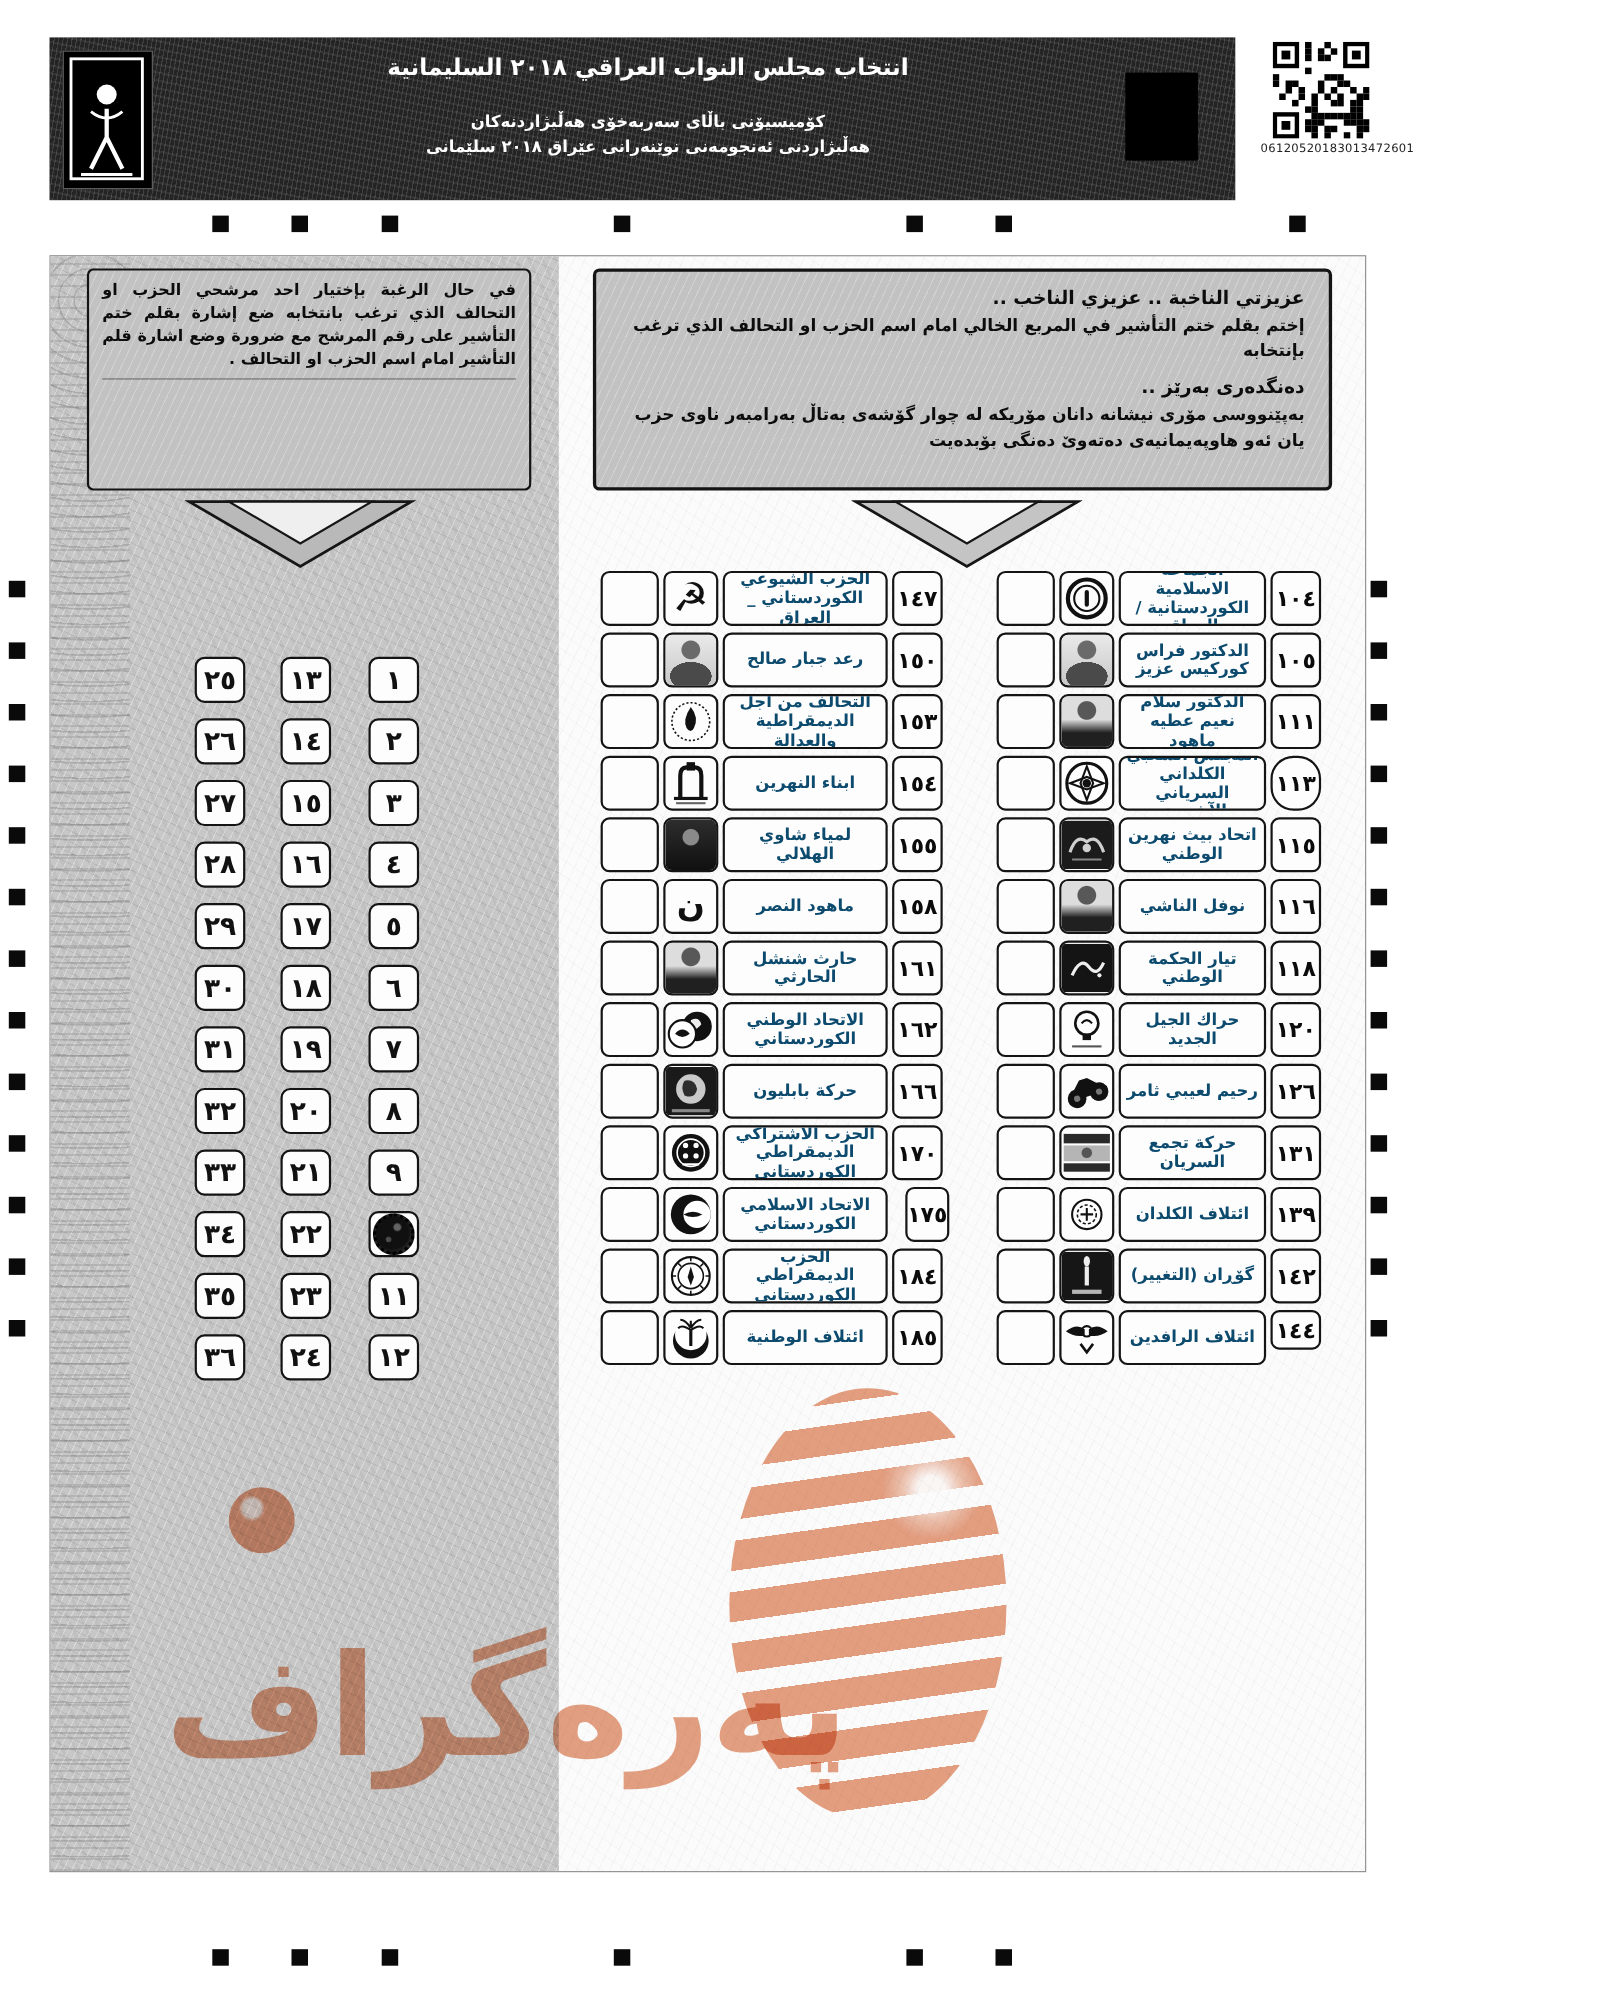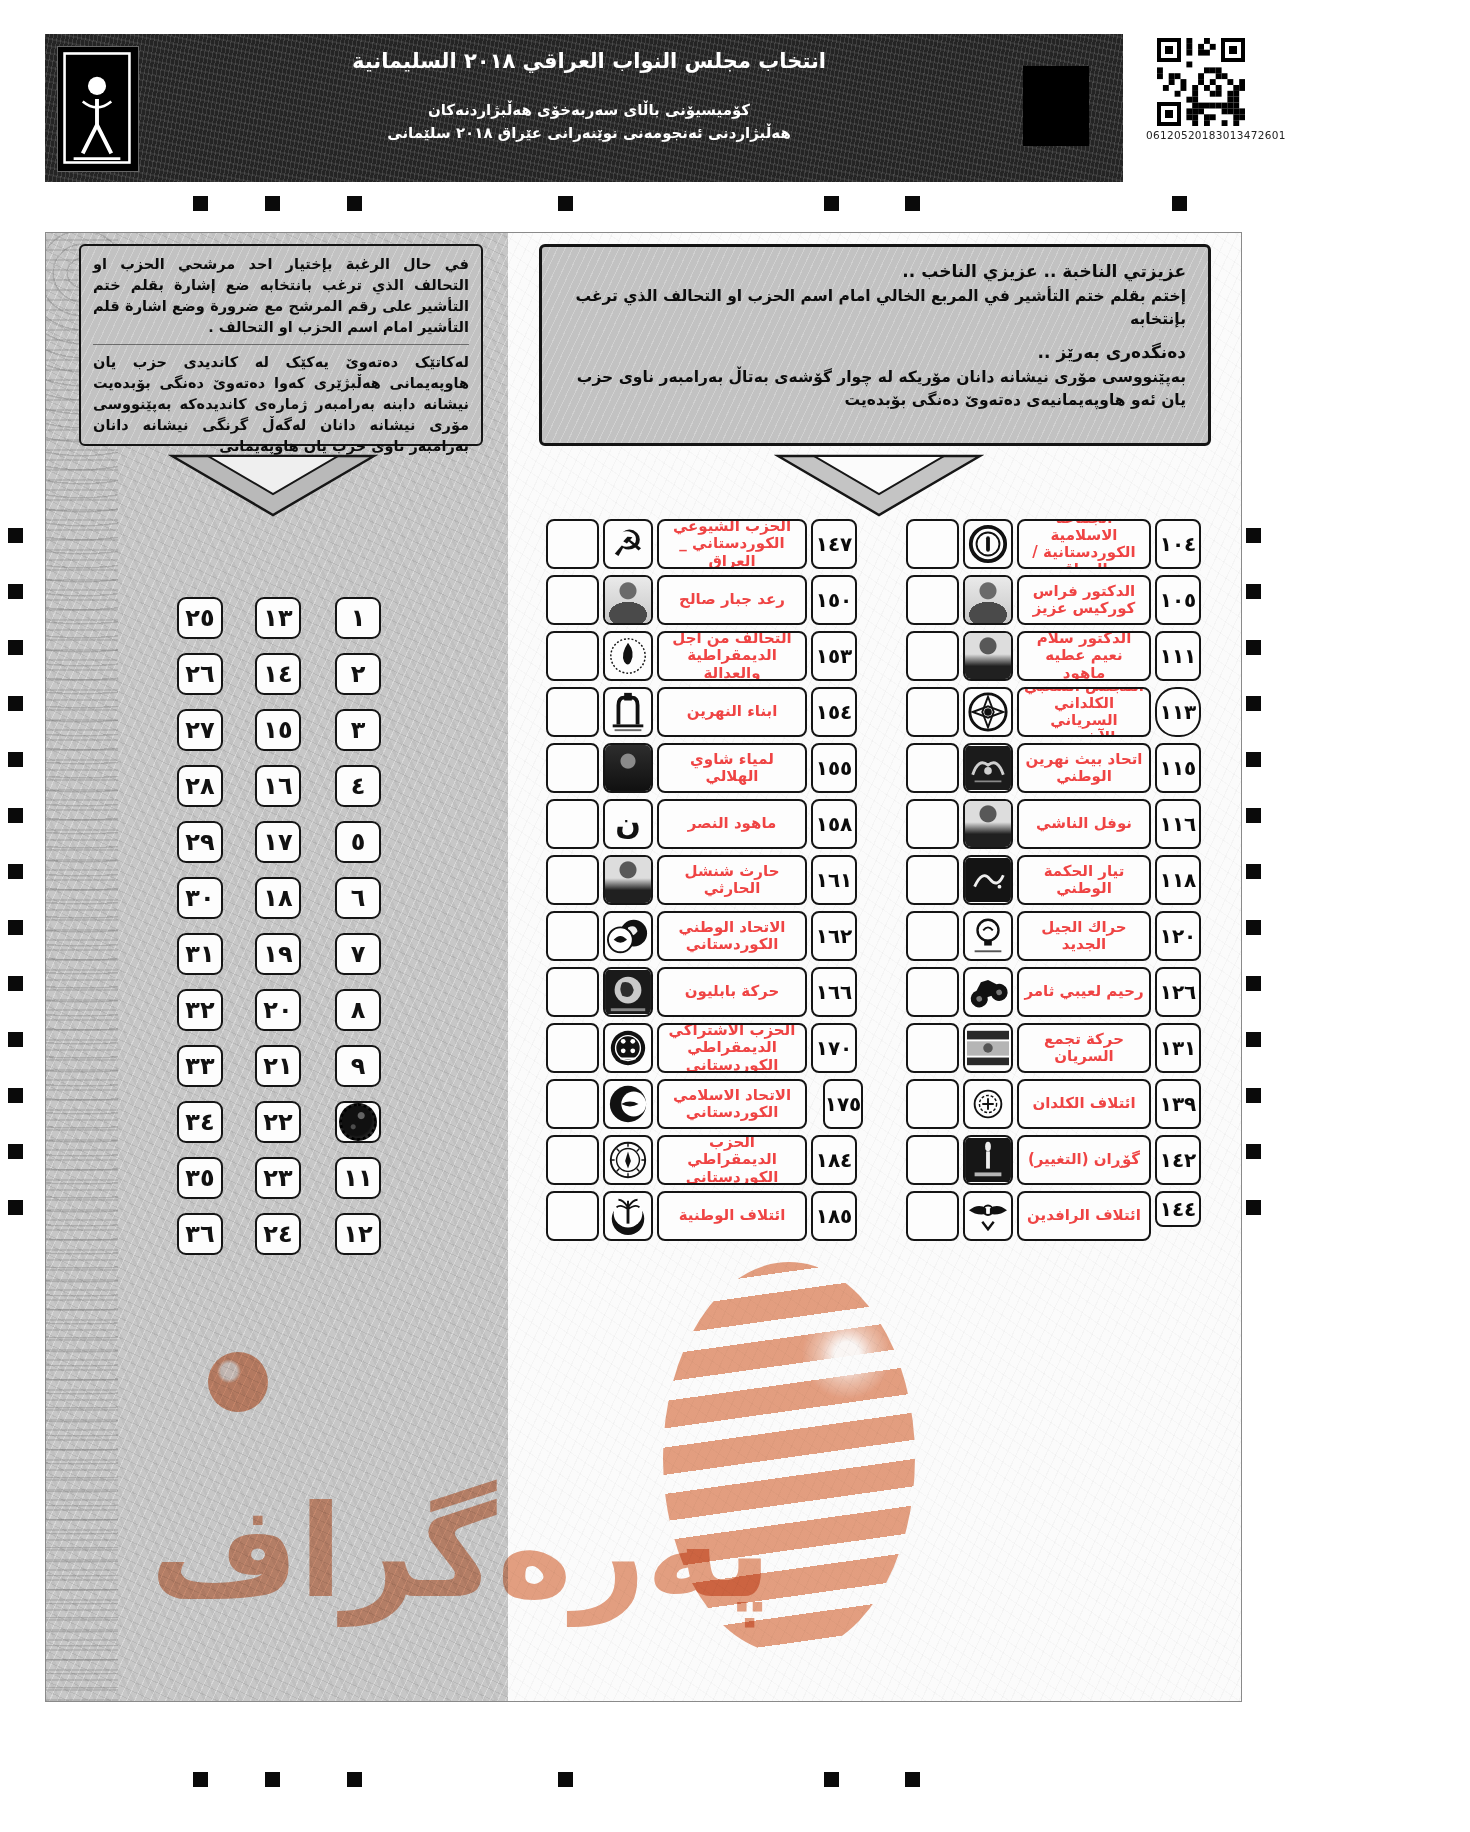--- a/index.html
+++ b/index.html
@@ -49,21 +49,21 @@
   
   .numbox{width:46px;height:42px;border:2px solid #141414;border-radius:9px;background:#fdfdfd;
     display:flex;align-items:center;justify-content:center;font-size:24px;font-weight:bold;color:#111;box-sizing:border-box;}
   .stamp{width:38px;height:38px;border-radius:50%;border:3px dotted #000;background:
     radial-gradient(circle at 60% 30%,rgba(255,255,255,.35) 0 3px,transparent 4px),
     radial-gradient(circle at 35% 65%,rgba(255,255,255,.25) 0 2px,transparent 3px),
     radial-gradient(circle at 45% 45%,#101010 0 60%,#2b2b2b 78%,#101010 100%);box-sizing:border-box;}
   
   .pbox{border:2px solid #141414;border-radius:8px;background:#fdfdfd;box-sizing:border-box;
     display:flex;align-items:center;justify-content:center;overflow:hidden;}
-  .pname{font-size:15px;font-weight:bold;direction:rtl;text-align:center;line-height:1.15;color:#ef4444;padding:0 3px;}
+  .pname{font-size:15px;font-weight:bold;direction:rtl;text-align:center;line-height:1.15;color:#0c4a6e;padding:0 3px;}
   .pnum{font-size:20px;font-weight:bold;color:#0b0b0b;direction:rtl;}
   .logo-inner{width:100%;height:100%;display:flex;align-items:center;justify-content:center;}
   .glyph{color:#111;line-height:1;}
   .ph{width:100%;height:100%;}
   .ph-light{background:radial-gradient(circle at 50% 30%,#6a6a6a 0 8px,transparent 9px),
             radial-gradient(ellipse 19px 13px at 50% 82%,#4a4a4a 0 99%,transparent 100%),
             linear-gradient(#eaeaea,#c7c7c7);}
   .ph-suit{background:radial-gradient(circle at 50% 28%,#585858 0 8px,transparent 9px),
            linear-gradient(180deg,#dddddd 0 46%,#202020 72%);}
   .ph-dark{background:radial-gradient(circle at 50% 35%,#8a8a8a 0 7px,transparent 8px),
@@ -182,21 +182,20 @@
   <div class="qr-serial">06120520183013472601</div>
 </div>
 
 <div class="abs ballot">
   <div class="abs gray-panel"></div>
   <div class="abs guilloche"></div>
 
   <div class="abs instr instr-left">
     <p>في حال الرغبة بإختيار احد مرشحي الحزب او التحالف الذي ترغب بانتخابه ضع إشارة بقلم ختم التأشير على رقم المرشح مع ضرورة وضع اشارة قلم التأشير امام اسم الحزب او التحالف .</p>
     <div class="divline"></div>
-    <p>لەکاتێک دەتەوێ یەکێک لە کاندیدی حزب یان هاوپەیمانی هەڵبژێری کەوا دەتەوێ دەنگی بۆبدەیت نیشانە دابنە بەرامبەر ژمارەی کاندیدەکە بەپێنووسی مۆری نیشانە دانان لەگەڵ گرنگی نیشانە دانان بەرامبەر ناوی حزب یان هاوپەیمانی</p>
   </div>
   <div class="abs instr instr-right">
     <div class="greet">عزيزتي الناخبة .. عزيزي الناخب ..</div>
     <div class="body">إختم بقلم ختم التأشير في المربع الخالي امام اسم الحزب او التحالف الذي ترغب بإنتخابه</div>
     <div class="greet">دەنگدەری بەرێز ..</div>
     <div class="body">بەپێنووسی مۆری نیشانە دانان مۆریکە لە چوار گۆشەی بەتاڵ بەرامبەر ناوی حزب یان ئەو هاوپەیمانیەی دەتەوێ دەنگی بۆبدەیت</div>
   </div>
 
   <svg class="abs arrow-down" style="left:122px;top:220px;" viewBox="0 0 210 66">
     <polygon points="4,3 206,3 105,62 4,3" fill="#b9b9b9" stroke="#161616" stroke-width="2.5"></polygon>

